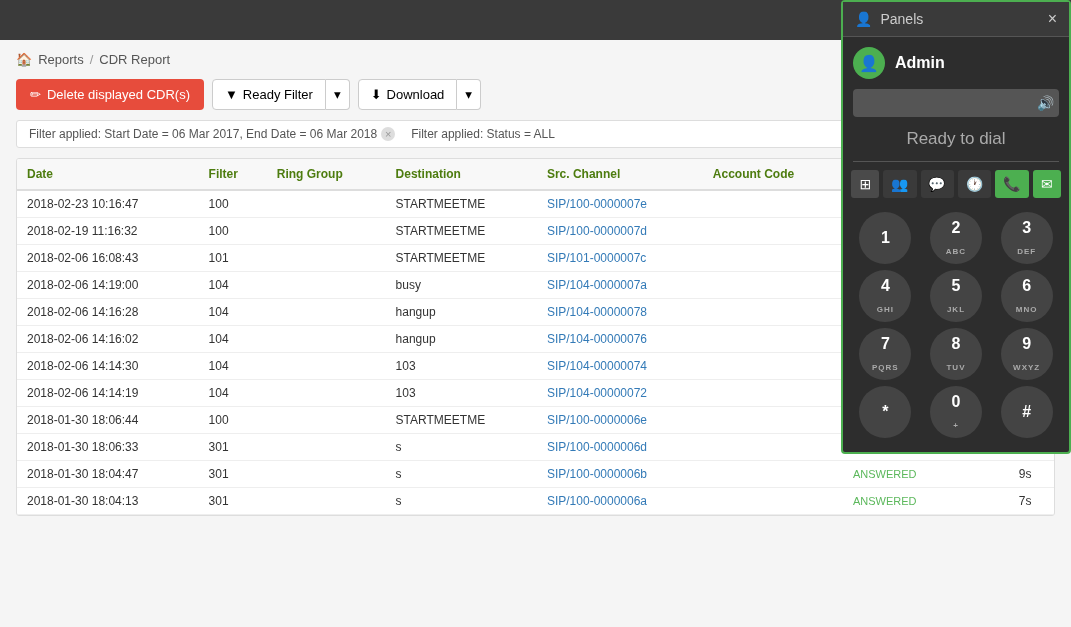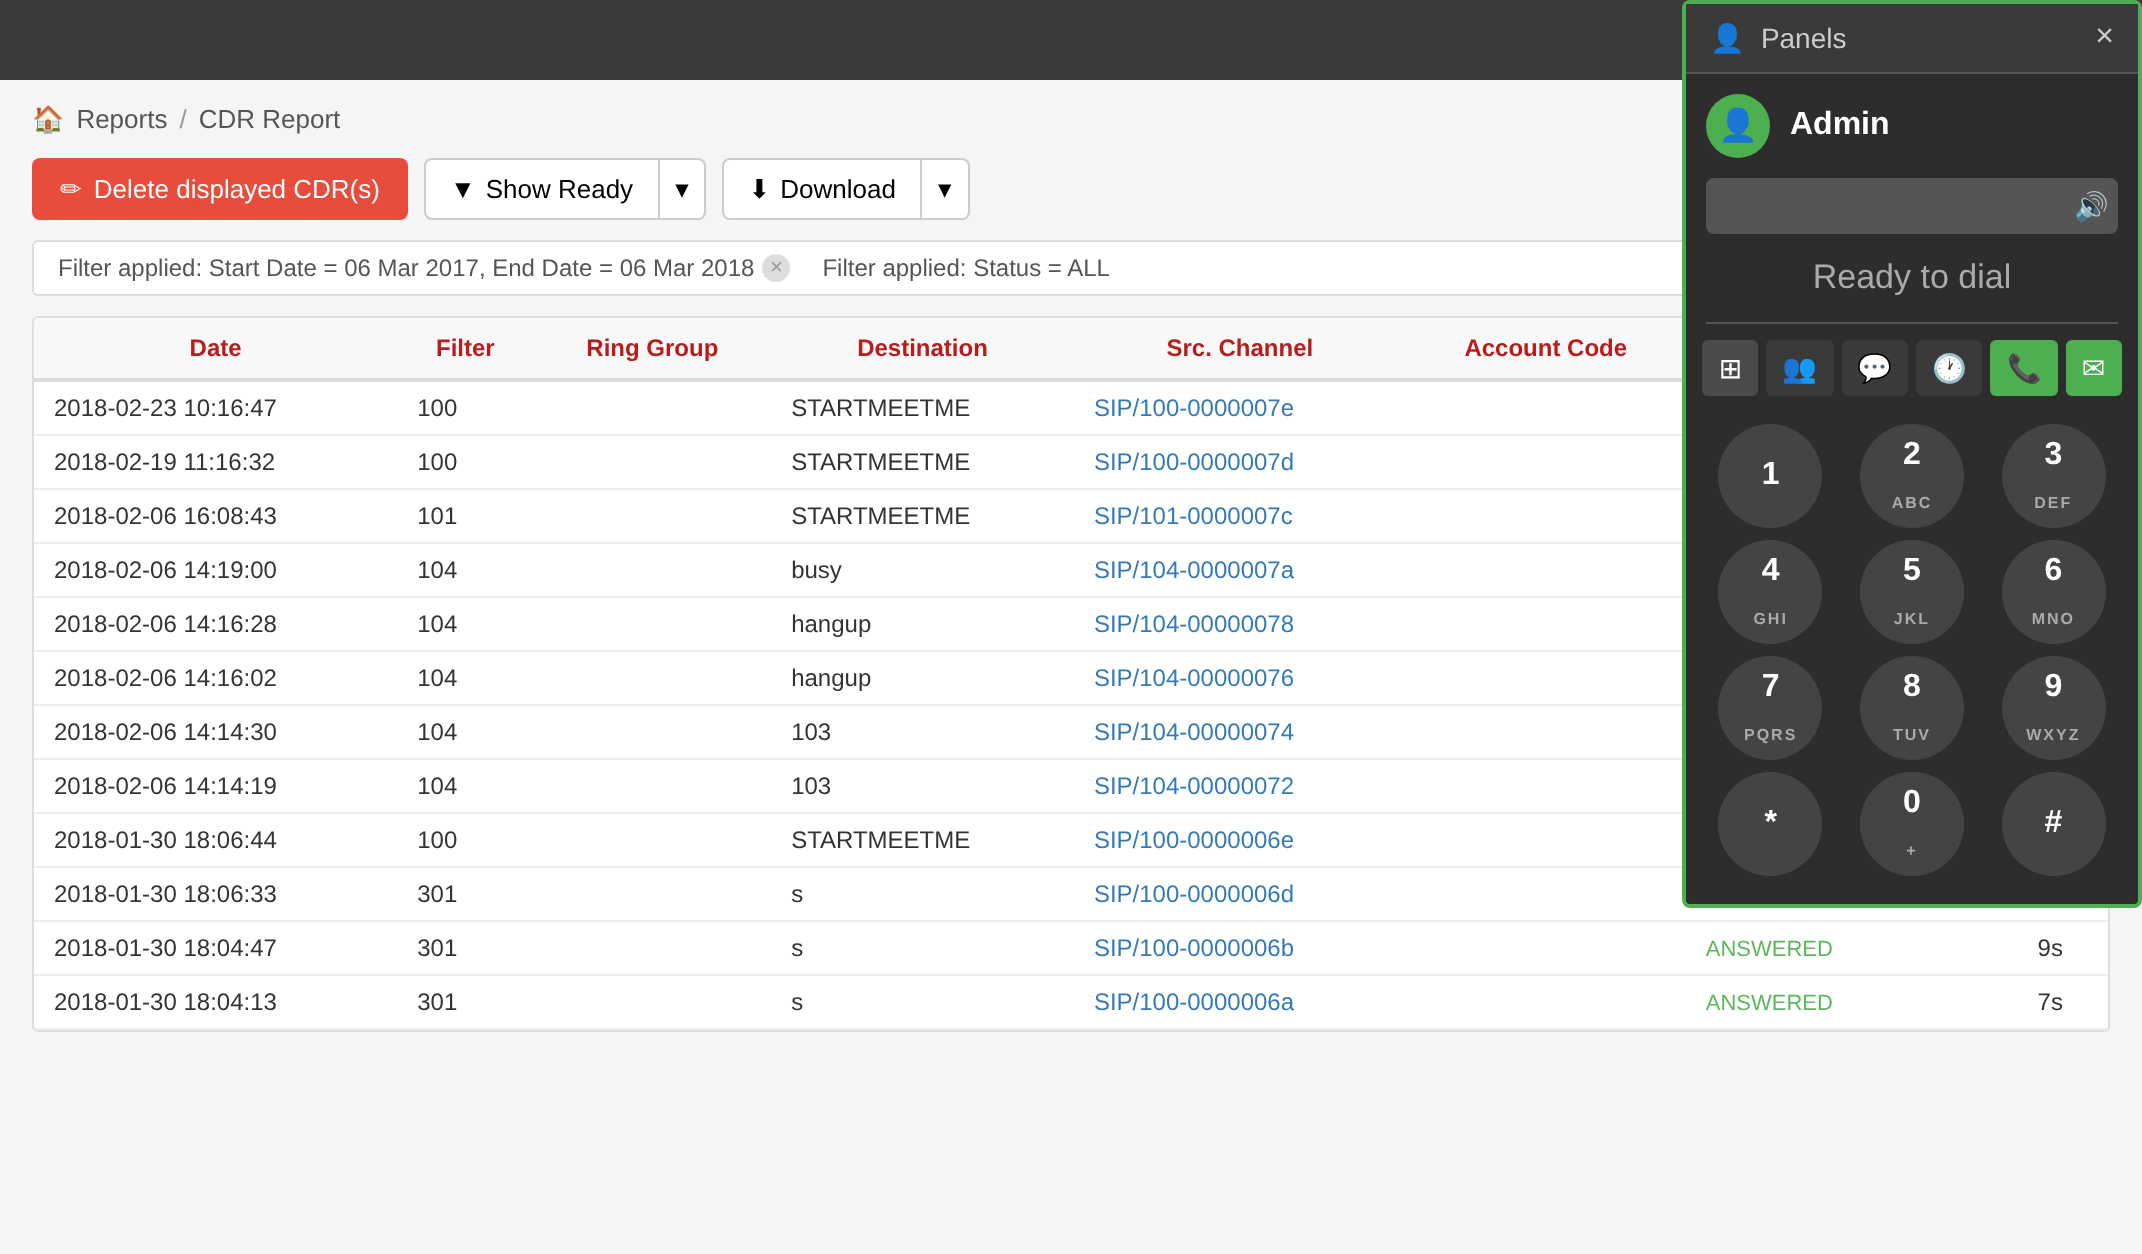--- a/index.html
+++ b/index.html
@@ -37,21 +37,21 @@
 
     
     .filter-info { background: #fff; border: 1px solid #ddd; padding: 6px 12px; border-radius: 3px; margin-bottom: 10px; font-size: 12px; color: #555; display: flex; align-items: center; gap: 8px; }
     .filter-tag { display: inline-flex; align-items: center; gap: 4px; }
     .filter-close { cursor: pointer; color: #999; font-size: 11px; background: #ddd; border-radius: 50%; width: 14px; height: 14px; display: inline-flex; align-items: center; justify-content: center; }
 
     
     .table-container { background: #fff; border: 1px solid #ddd; border-radius: 3px; overflow-x: auto; }
     table { width: 100%; border-collapse: collapse; font-size: 12px; }
     thead tr { background: #f8f8f8; border-bottom: 2px solid #ddd; }
-    thead th { padding: 8px 10px; text-align: center; color: #b91c1c; font-weight: bold; white-space: nowrap; }
+    thead th { padding: 8px 10px; text-align: left; color: #4d7c0f; font-weight: bold; white-space: nowrap; }
     tbody tr { border-bottom: 1px solid #eee; }
     tbody td { padding: 6px 10px; white-space: nowrap; color: #333; }
     tbody td a { color: #337ab7; text-decoration: none; }
     .status-answered { color: #5cb85c; font-weight: normal; font-size: 11px; }
 
     
     .panel-overlay {
       position: fixed;
       top: 0;
       right: 0;
@@ -136,21 +136,21 @@
   </div>
 
   <div class="action-bar">
     <button class="btn-delete">
       <span>✏</span>
       <span>Delete displayed CDR(s)</span>
     </button>
     <div class="btn-group">
       <button class="btn-filter">
         <span>▼</span>
-        <span>Show Ready</span>
+        <span>Ready Filter</span>
       </button>
       <button class="btn-filter-caret">▾</button>
     </div>
     <div class="btn-group">
       <button class="btn-download">
         <span>⬇</span>
         <span>Download</span>
       </button>
       <button class="btn-download-caret">▾</button>
     </div>

